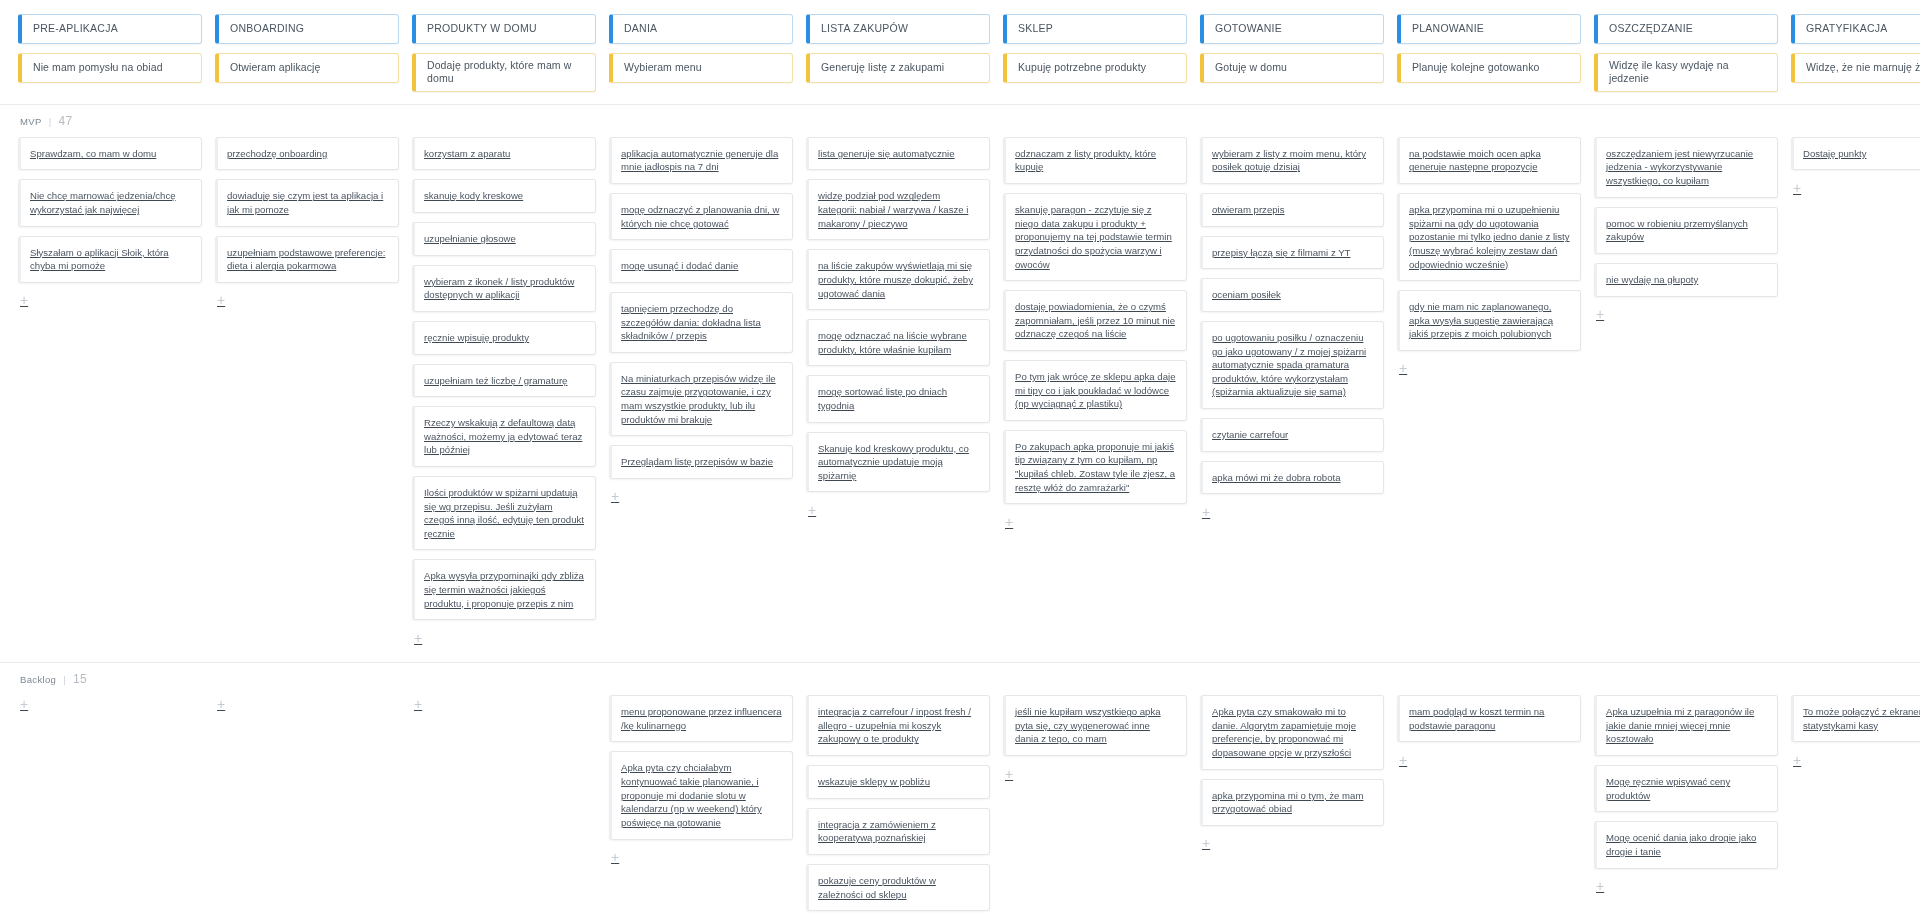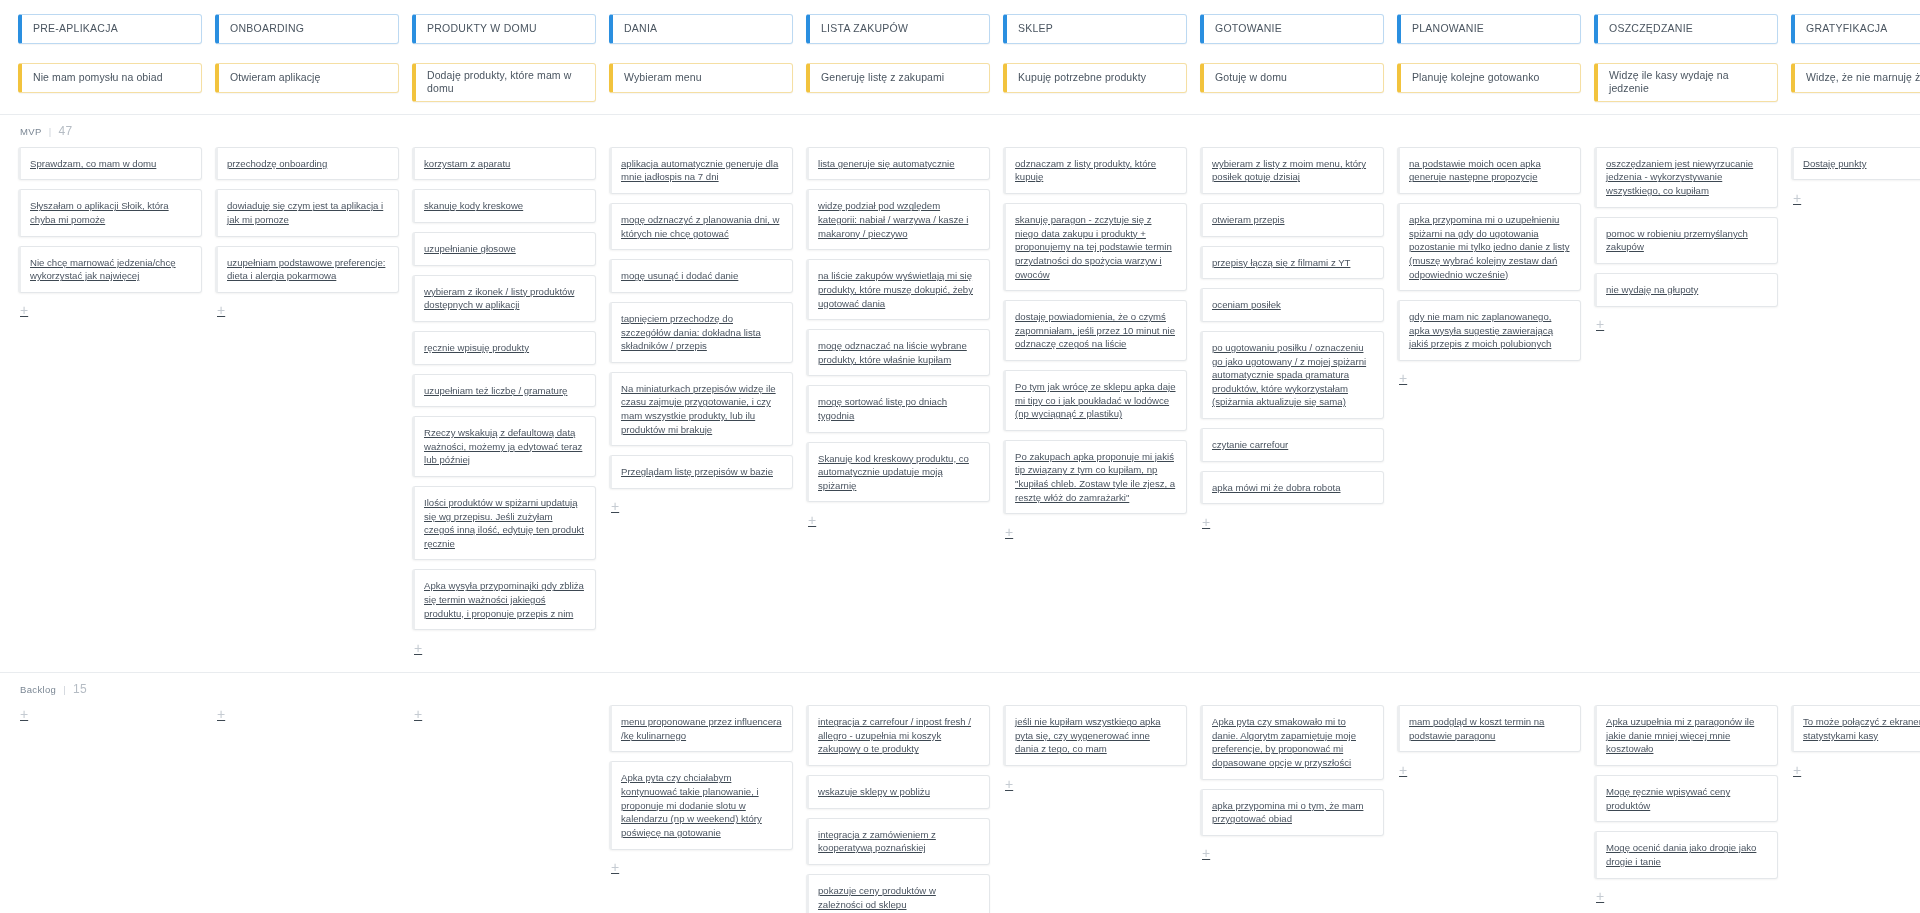--- a/index.html
+++ b/index.html
@@ -26,21 +26,21 @@
     background: #ffffff;
     padding: 14px 18px 12px 18px;
     border-bottom: 1px solid #e9ecef;
     flex: 0 0 auto;
   }
   .row {
     display: flex;
     gap: 13px;
     align-items: stretch;
   }
-  .row + .row { margin-top: 19px; }
+  .row + .row { margin-top: 9px; }
 
   .col-slot {
     width: 184px;
     flex: 0 0 184px;
   }
 
   .epic-card,
   .activity-card {
     background: #ffffff;
     border: 1px solid #cfd6de;
@@ -251,24 +251,24 @@
       <span class="release-name">MVP</span>
       <span class="release-divider">|</span>
       <span class="release-count">47</span>
     </div>
     <div class="lanes" id="lanes-mvp">
         <div class="lane">
           <div class="story-card">
             <span>Sprawdzam, co mam w domu</span>
           </div>
           <div class="story-card">
+            <span>Nie chcę marnować jedzenia/chcę wykorzystać jak najwięcej</span>
+          </div>
+          <div class="story-card">
             <span>Słyszałam o aplikacji Słoik, która chyba mi pomoże</span>
-          </div>
-          <div class="story-card">
-            <span>Nie chcę marnować jedzenia/chcę wykorzystać jak najwięcej</span>
           </div>
           <div class="add-card">+</div>
         </div>
         <div class="lane">
           <div class="story-card">
             <span>przechodzę onboarding</span>
           </div>
           <div class="story-card">
             <span>dowiaduję się czym jest ta aplikacja i jak mi pomoze</span>
           </div>

